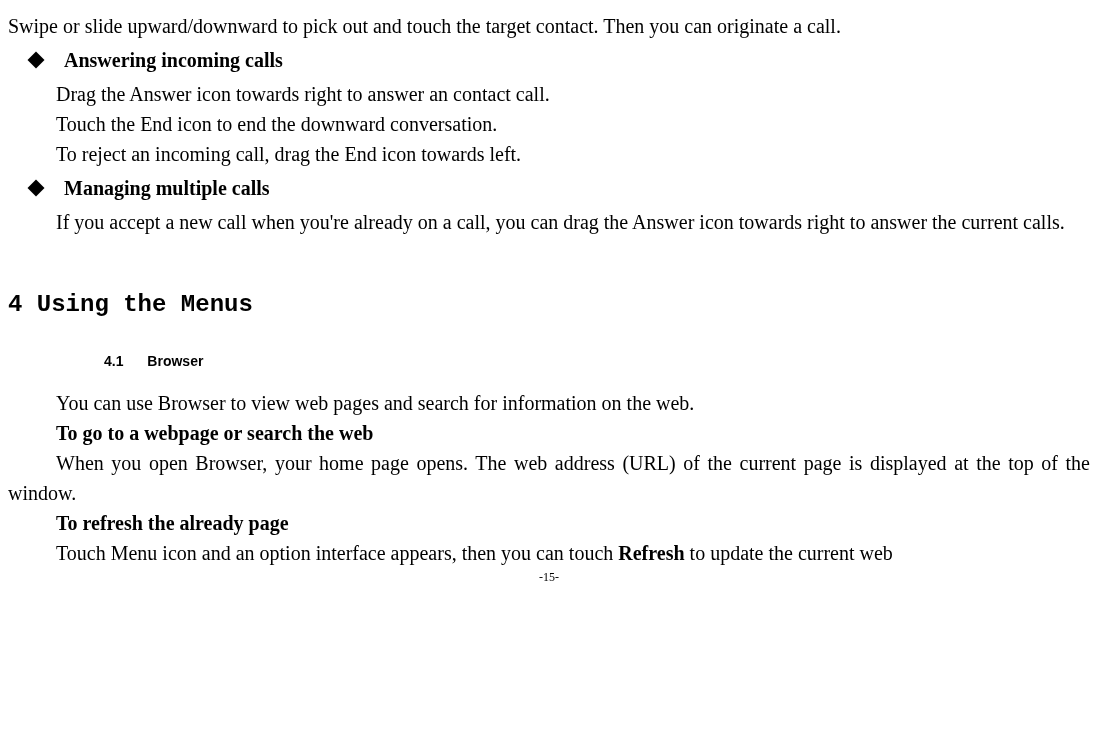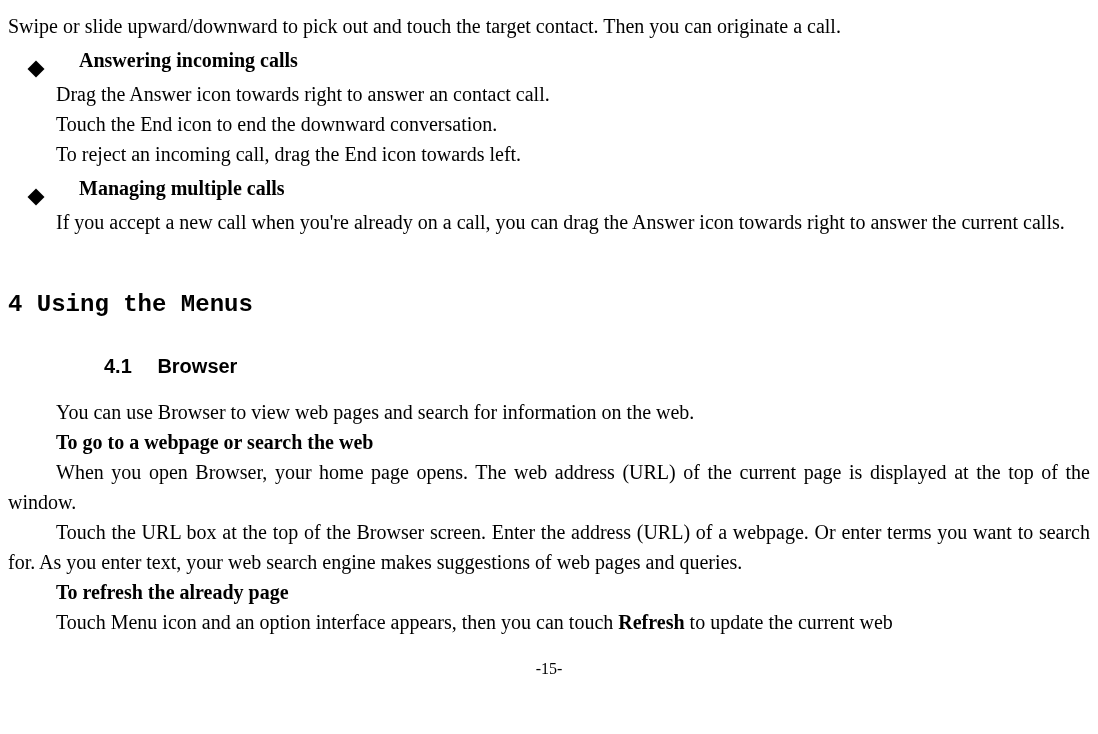--- a/index.html
+++ b/index.html
@@ -17,23 +17,22 @@
     }
     .body-text {
       margin: 0;
       text-align: justify;
     }
     .indented {
       padding-left: 48px;
     }
     .bullet-line {
       display: flex;
-      align-items: flex-end;
+      align-items: center;
       margin: 4px 0;
-      gap: 15px;
     }
     .bullet-diamond {
       display: inline-block;
       width: 12px;
       height: 12px;
       background: #000;
       transform: rotate(45deg);
       margin-left: 22px;
       margin-right: 22px;
       flex-shrink: 0;
@@ -44,35 +43,34 @@
     .section-heading {
       font-family: "Courier New", Courier, monospace;
       font-weight: bold;
       font-size: 24px;
       text-align: left;
       margin: 50px 0 28px 0;
     }
     .subsection {
       font-family: Arial, Helvetica, sans-serif;
       font-weight: bold;
-      font-size: 20px;
+      font-size: 14px;
       margin-left: 96px;
       margin-bottom: 16px;
     }
     .sub-num {
       display: inline-block;
       margin-right: 20px;
     }
     .bold {
       font-weight: bold;
     }
     .page-number {
       text-align: center;
-      font-size: 16px;
-      margin-top: 20px;
+      font-size: 12px;
     }
   </style>
 </head>
 <body>
 
 <div class="page">
 
   <p class="body-text">Swipe or slide upward/downward to pick out and touch the target contact. Then you can originate a call.</p>
 
   <div class="bullet-line">
@@ -97,21 +95,20 @@
     <span class="sub-num">4.1</span>
     <span>Browser</span>
   </div>
 
   <p class="body-text indented">You can use Browser to view web pages and search for information on the web.</p>
 
   <p class="body-text indented bold">To go to a webpage or search the web</p>
 
   <p class="body-text" style="text-indent:48px;">When you open Browser, your home page opens. The web address (URL) of the current page is displayed at the top of the window.</p>
 
-  <p class="body-text" style="text-indent:48px;">Touch the URL box at the top of the Browser screen. Enter the address (URL) of a webpage. Or enter terms you want to search for. As you enter text, your web search engine makes suggestions of web pages and queries.</p>
 
   <p class="body-text indented bold">To refresh the already page</p>
 
   <p class="body-text" style="text-indent:48px;">
     <span>Touch Menu icon and an option interface appears, then you can touch </span><span class="bold">Refresh</span><span> to update the current web</span>
   </p>
 
   <div class="page-number">-15-</div>
 
 </div>

